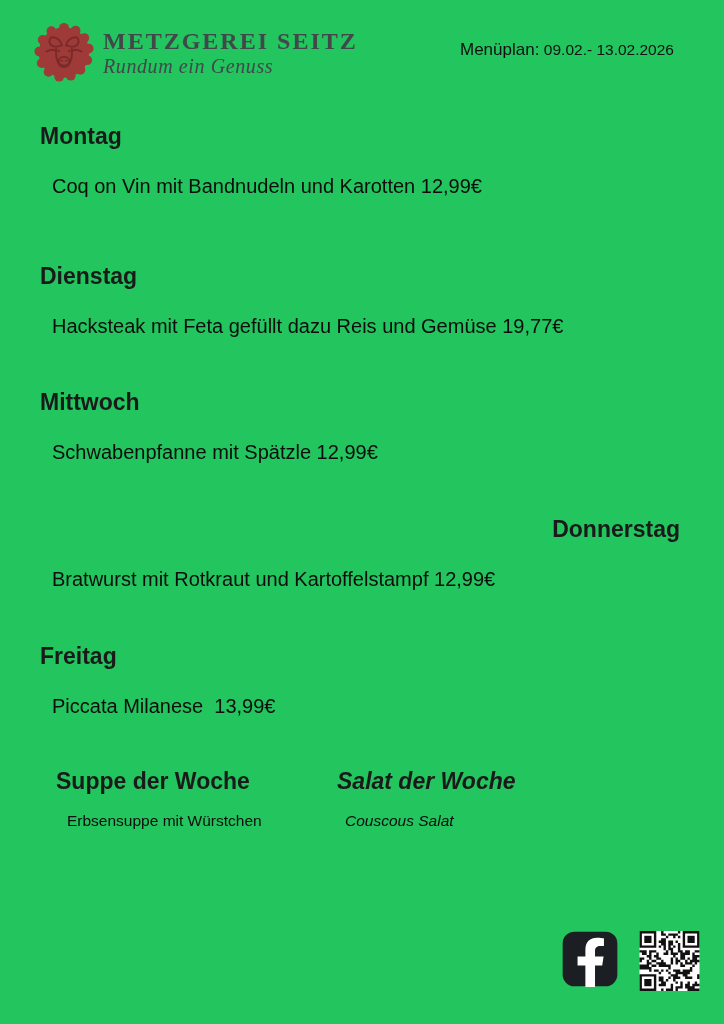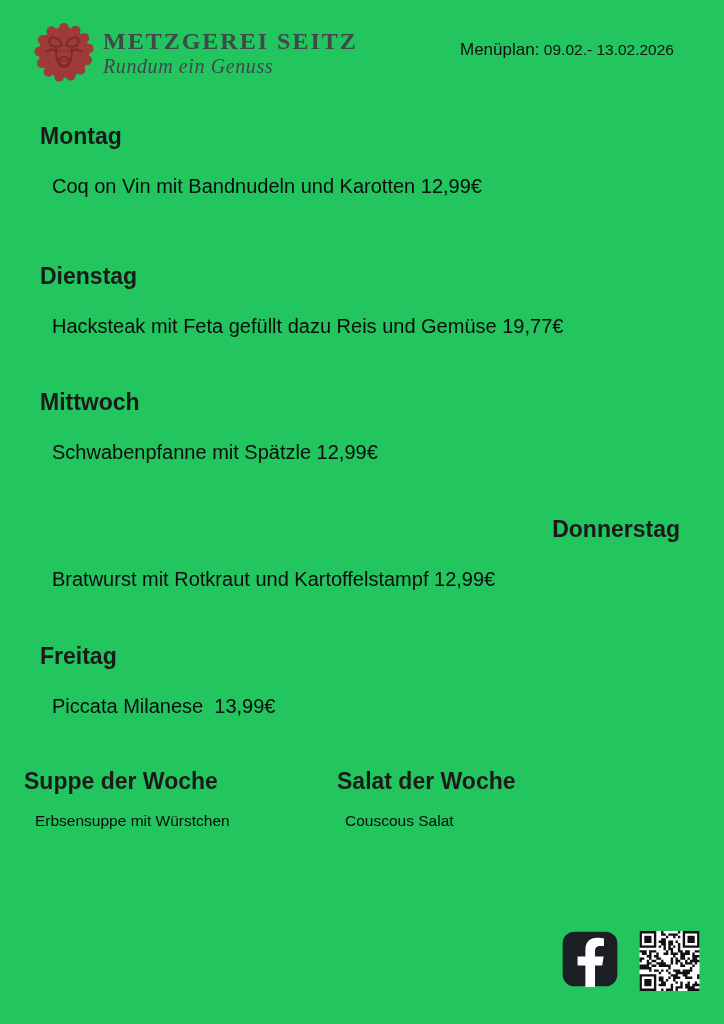--- a/index.html
+++ b/index.html
@@ -40,21 +40,21 @@
     white-space:pre;
   }
   .day-0{top:124px;} .day-1{top:264px;} .day-2{top:390px;}
   .day-3{top:517px;text-align:right;} .day-4{top:644px;}
   
   .weekly{position:absolute;top:769px;width:300px;}
   .weekly p{
     margin:8px;position:absolute;left:3px;top:35px;
     font-size:15.5px;color:#0d0d0d;white-space:pre;
   }
-  .weekly-0{left:24px;} .weekly-1{left:337px;}
+  .weekly-0{left:56px;} .weekly-1{left:337px;font-style:italic;}
   .weekly-1 p{left:0;}
   
   .footer-note{
     position:absolute;left:32px;top:972px;
     font-size:14.5px;color:#111;white-space:nowrap;
   }
   .facebook{position:absolute;left:562px;top:931px;width:56px;height:56px;cursor:pointer;}
   .qr{position:absolute;left:637px;top:931px;width:65px;height:60px;}
 </style>
 </head>

